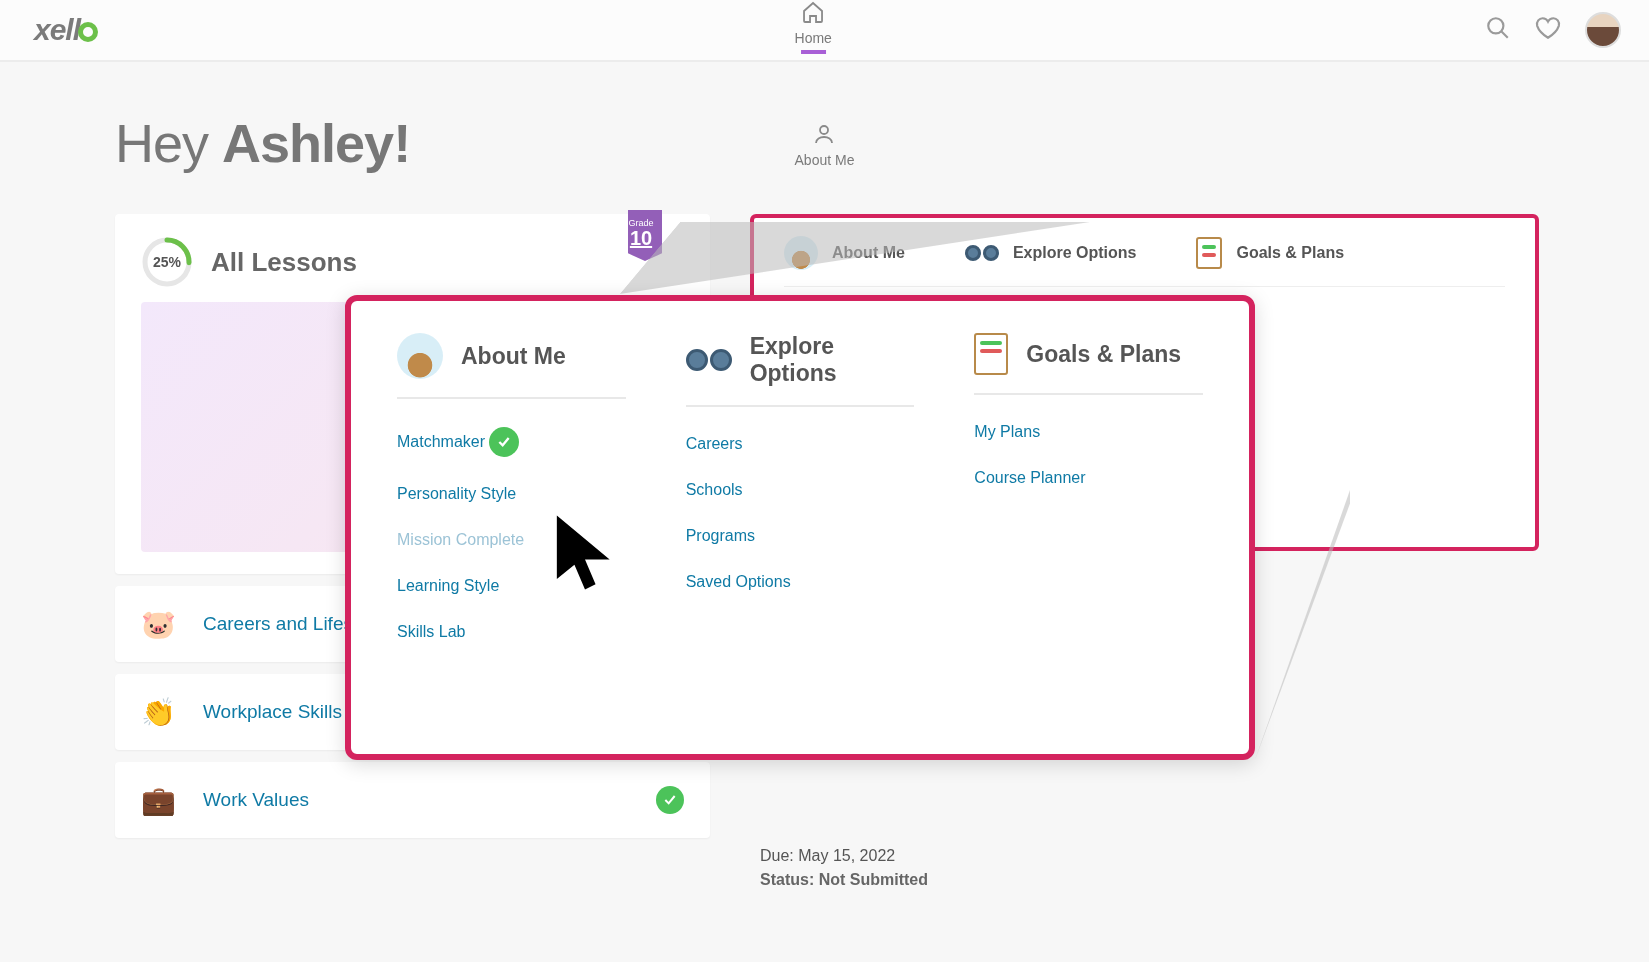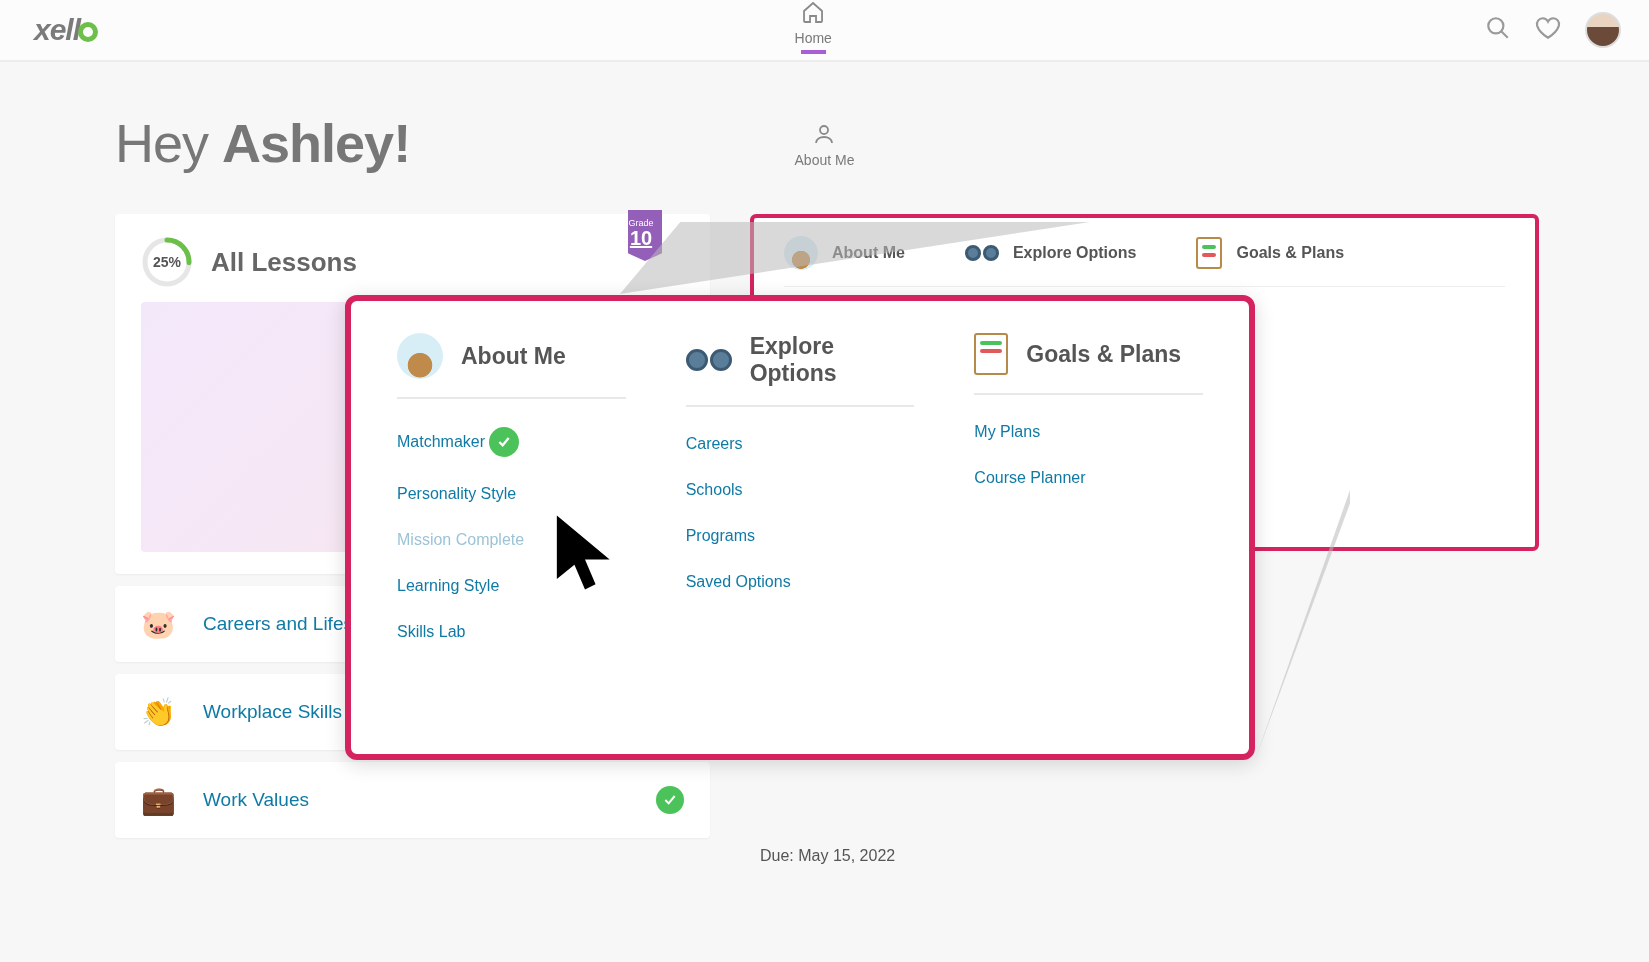--- a/index.html
+++ b/index.html
@@ -434,20 +434,21 @@
           </div>
           <div class="quick-item">
             <span class="ico-clip"></span>
             <span>Goals &amp; Plans</span>
           </div>
         </div>
       </div>
 
       <div class="assign-block" style="margin-top:290px;">
         <div>Due: May 15, 2022</div>
+        <div class="st">Status: Not Submitted</div>
       </div>
     </div>
   </div>
 </div>
 
 <div class="wedge top"></div>
 <div class="wedge bot"></div>
 
 <div class="zoom-overlay">
   <div class="zoom-cols">

